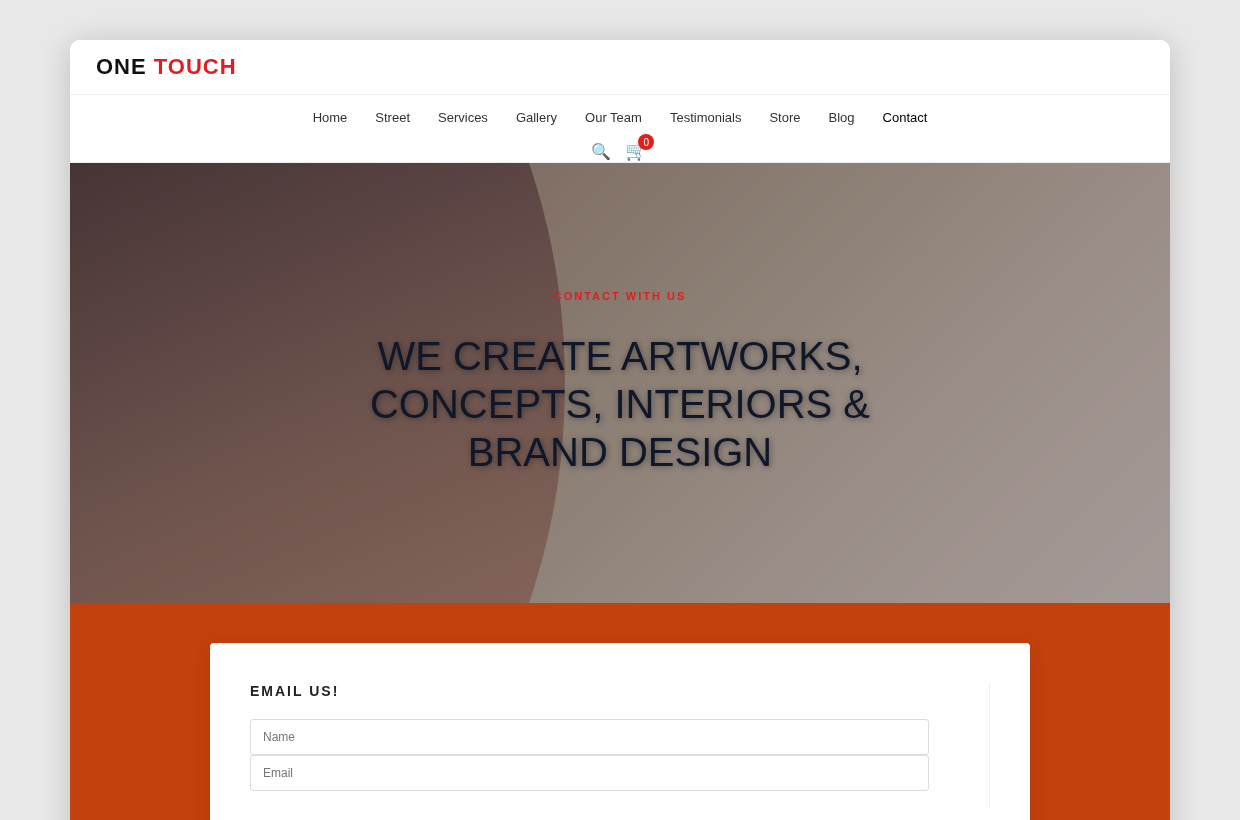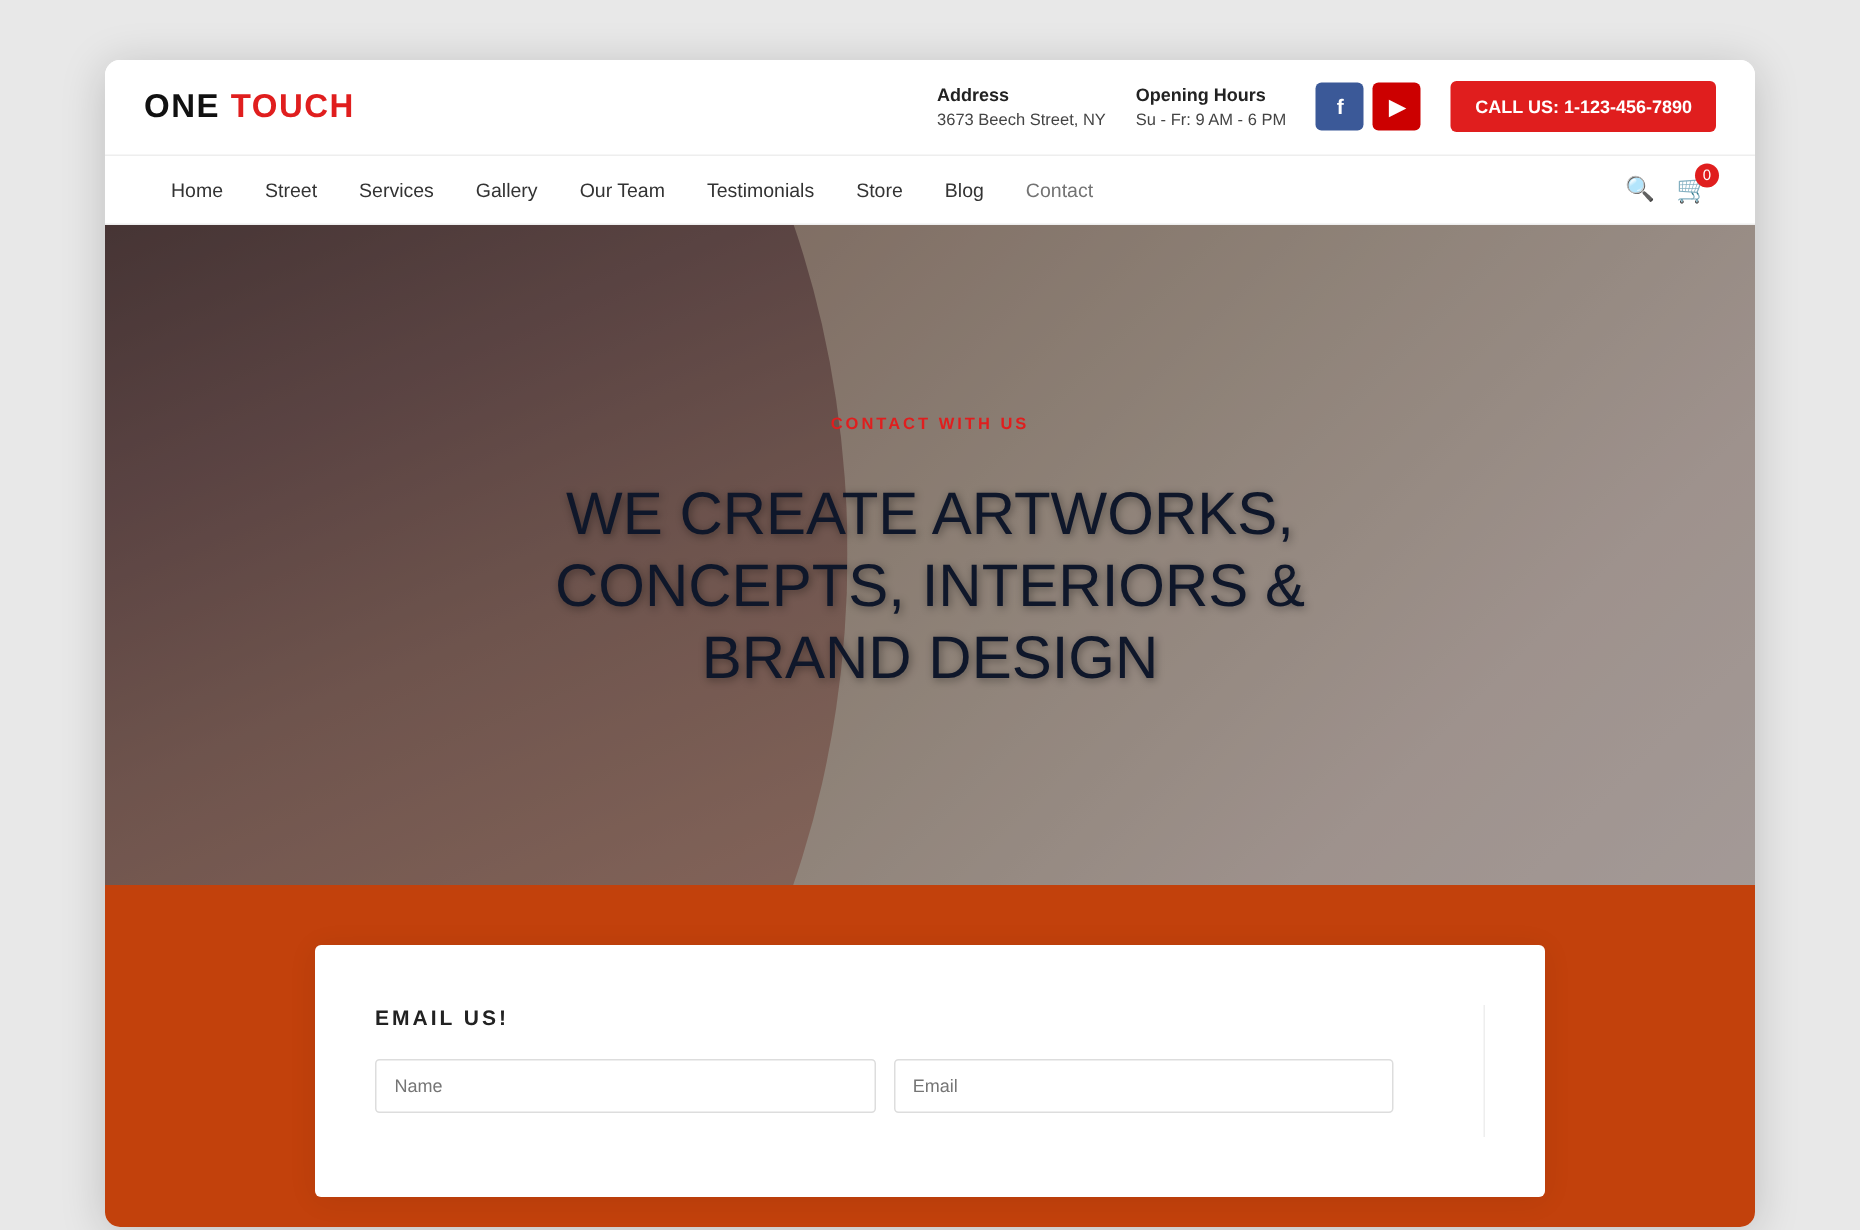--- a/index.html
+++ b/index.html
@@ -80,35 +80,36 @@
       white-space: nowrap;
     }
     
     .nav-bar {
       display: flex;
       align-items: center;
       justify-content: space-between;
       padding: 0 30px;
       border-bottom: 1px solid #eee;
       background: #fff;
+      flex-direction: column;
     }
     .nav-links {
       display: flex;
       list-style: none;
       gap: 0;
     }
     .nav-links li a {
       display: block;
       padding: 15px 14px;
       font-size: 13px;
       color: #333;
       text-decoration: none;
       font-weight: 500;
     }
-    .nav-links li a.active { color: #737373; }
+    .nav-links li a.active { color: #000000; }
     .nav-right {
       display: flex;
       align-items: center;
       gap: 14px;
     }
     .search-icon-btn {
       background: none;
       border: none;
       cursor: pointer;
       font-size: 16px;
@@ -217,22 +218,22 @@
     }
     .contact-col-title {
       font-size: 14px;
       font-weight: 700;
       letter-spacing: 2px;
       color: #222;
       margin-bottom: 20px;
     }
     .form-row {
       display: flex;
-      gap: 12px;
       margin-bottom: 16px;
+      flex-direction: column;
     }
     .form-input {
       flex: 1;
       border: 1px solid #ddd;
       border-radius: 3px;
       padding: 10px 12px;
       font-size: 12px;
       color: #999;
       outline: none;
     }
@@ -250,35 +251,20 @@
   </style>
 </head>
 <body>
 
 <div class="browser-window">
 
   <div class="top-bar">
     <div class="logo">
       <span class="one">ONE</span>
       <span class="touch">TOUCH</span>
-    </div>
-    <div class="top-right">
-      <div class="address-block">
-        <strong>Address</strong>
-        <span>3673 Beech Street, NY</span>
-      </div>
-      <div class="hours-block">
-        <strong>Opening Hours</strong>
-        <span>Su - Fr: 9 AM - 6 PM</span>
-      </div>
-      <div class="social-icons">
-        <div class="social-icon facebook">f</div>
-        <div class="social-icon youtube">▶</div>
-      </div>
-      <button class="call-btn">CALL US: 1-123-456-7890</button>
     </div>
   </div>
 
   <nav class="nav-bar">
     <ul class="nav-links">
       <li>
           <a href="#">Home</a>
         </li>
       <li>
           <a href="#">Street</a>

